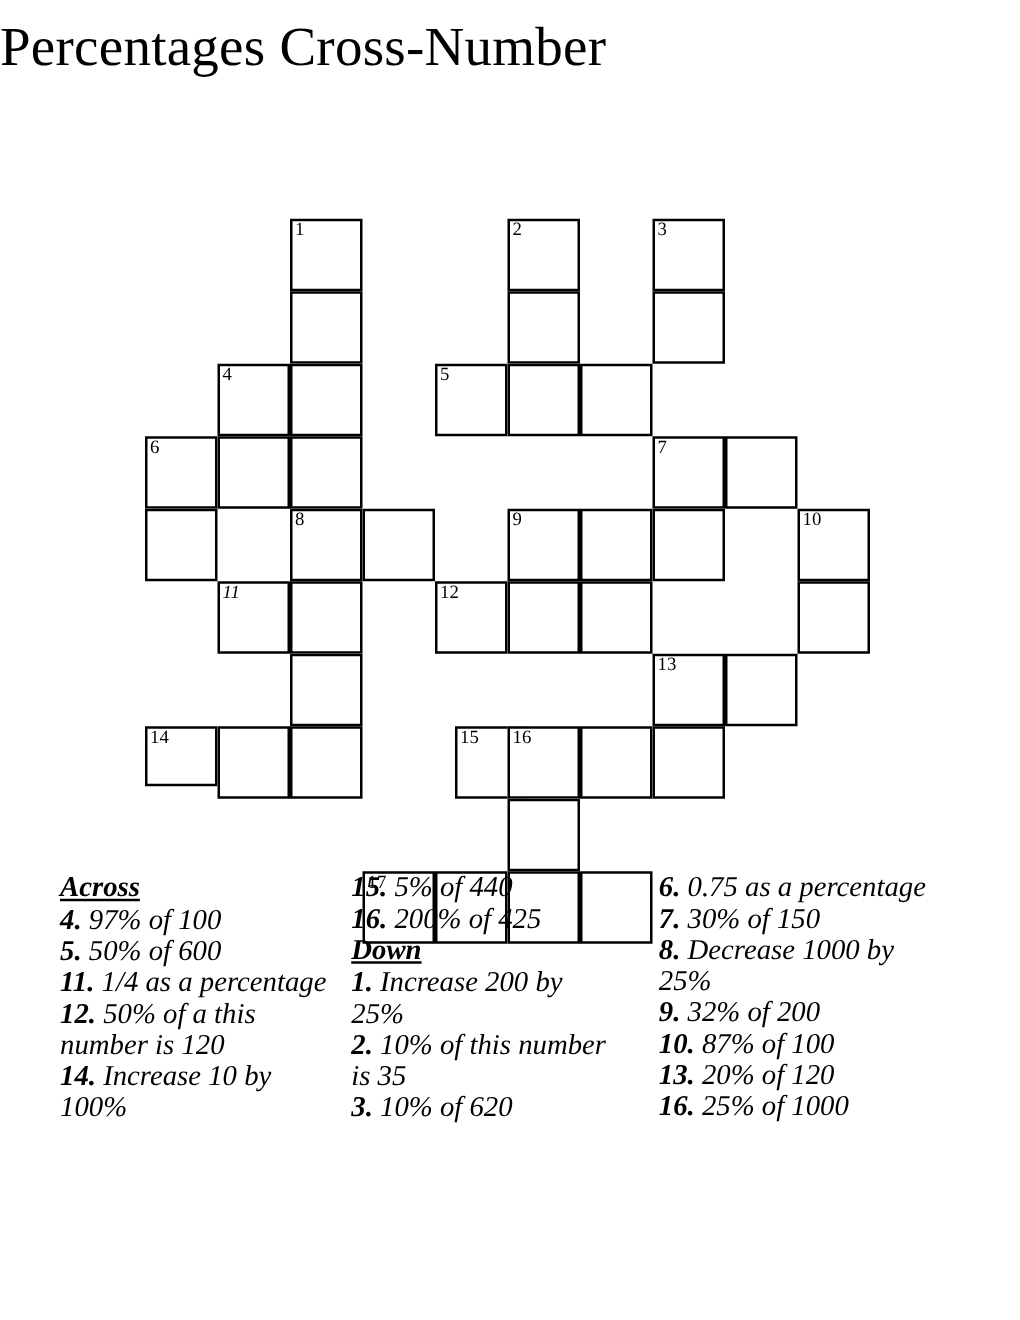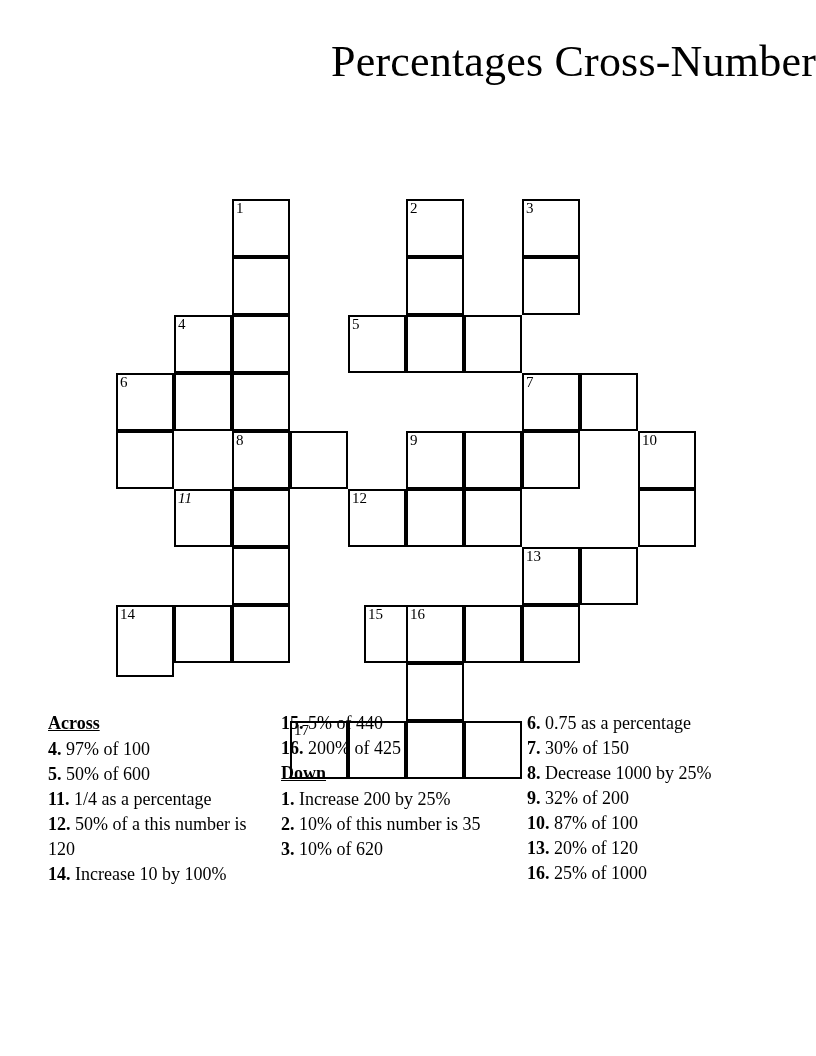--- a/index.html
+++ b/index.html
@@ -9,25 +9,25 @@
   }
   body {
     width: 816px;
     height: 1056px;
     font-family: "Liberation Serif", serif;
     color: #000000;
     position: relative;
     overflow: hidden;
   }
   #page-title {
-    text-align: right;
+    text-align: left;
     font-size: 44px;
     font-weight: normal;
     margin: 0;
-    padding-top: 36px;
+    padding-top: 12px;
     letter-spacing: 0.2px;
   }
   #grid {
     position: relative;
     width: 816px;
     height: 580px;
   }
   .cell {
     position: absolute;
     box-sizing: border-box;
@@ -46,23 +46,24 @@
   }
   #clues {
     position: absolute;
     left: 0;
     top: 695px;
     width: 816px;
     height: 340px;
   }
   .clue-col {
     position: absolute;
-    top: 16px;
-    font-size: 18px;
+    top: 2px;
+    font-size: 23px;
     line-height: 25px;
+    font-style: italic;
   }
   .clue-col.c1 { left: 48px; width: 215px; }
   .clue-col.c2 { left: 281px; width: 215px; }
   .clue-col.c3 { left: 527px; width: 230px; }
   .heading {
     font-weight: bold;
     text-decoration: underline;
     margin: 0 0 1px 0;
   }
   .clue {
@@ -127,21 +128,21 @@
       <span class="num">12</span>
     </div>
     <div class="cell" style="left: 406px; top: 402px; width: 58px; height: 58px;"></div>
     <div class="cell" style="left: 464px; top: 402px; width: 58px; height: 58px;"></div>
     <div class="cell" style="left: 638px; top: 402px; width: 58px; height: 58px;"></div>
     <div class="cell" style="left: 232px; top: 460px; width: 58px; height: 58px;"></div>
     <div class="cell" style="left: 522px; top: 460px; width: 58px; height: 58px;">
       <span class="num">13</span>
     </div>
     <div class="cell" style="left: 580px; top: 460px; width: 58px; height: 58px;"></div>
-    <div class="cell" style="left: 116px; top: 518px; width: 58px; height: 72px; padding-left: 44px;">
+    <div class="cell" style="left: 116px; top: 518px; width: 58px; height: 48px; padding-left: 44px;">
       <span class="num">14</span>
     </div>
     <div class="cell" style="left: 174px; top: 518px; width: 58px; height: 58px;"></div>
     <div class="cell" style="left: 232px; top: 518px; width: 58px; height: 58px;"></div>
     <div class="cell" style="left: 348px; top: 518px; width: 58px; height: 58px; margin-left: 16px;">
       <span class="num">15</span>
     </div>
     <div class="cell" style="left: 406px; top: 518px; width: 58px; height: 58px;">
       <span class="num">16</span>
     </div>

